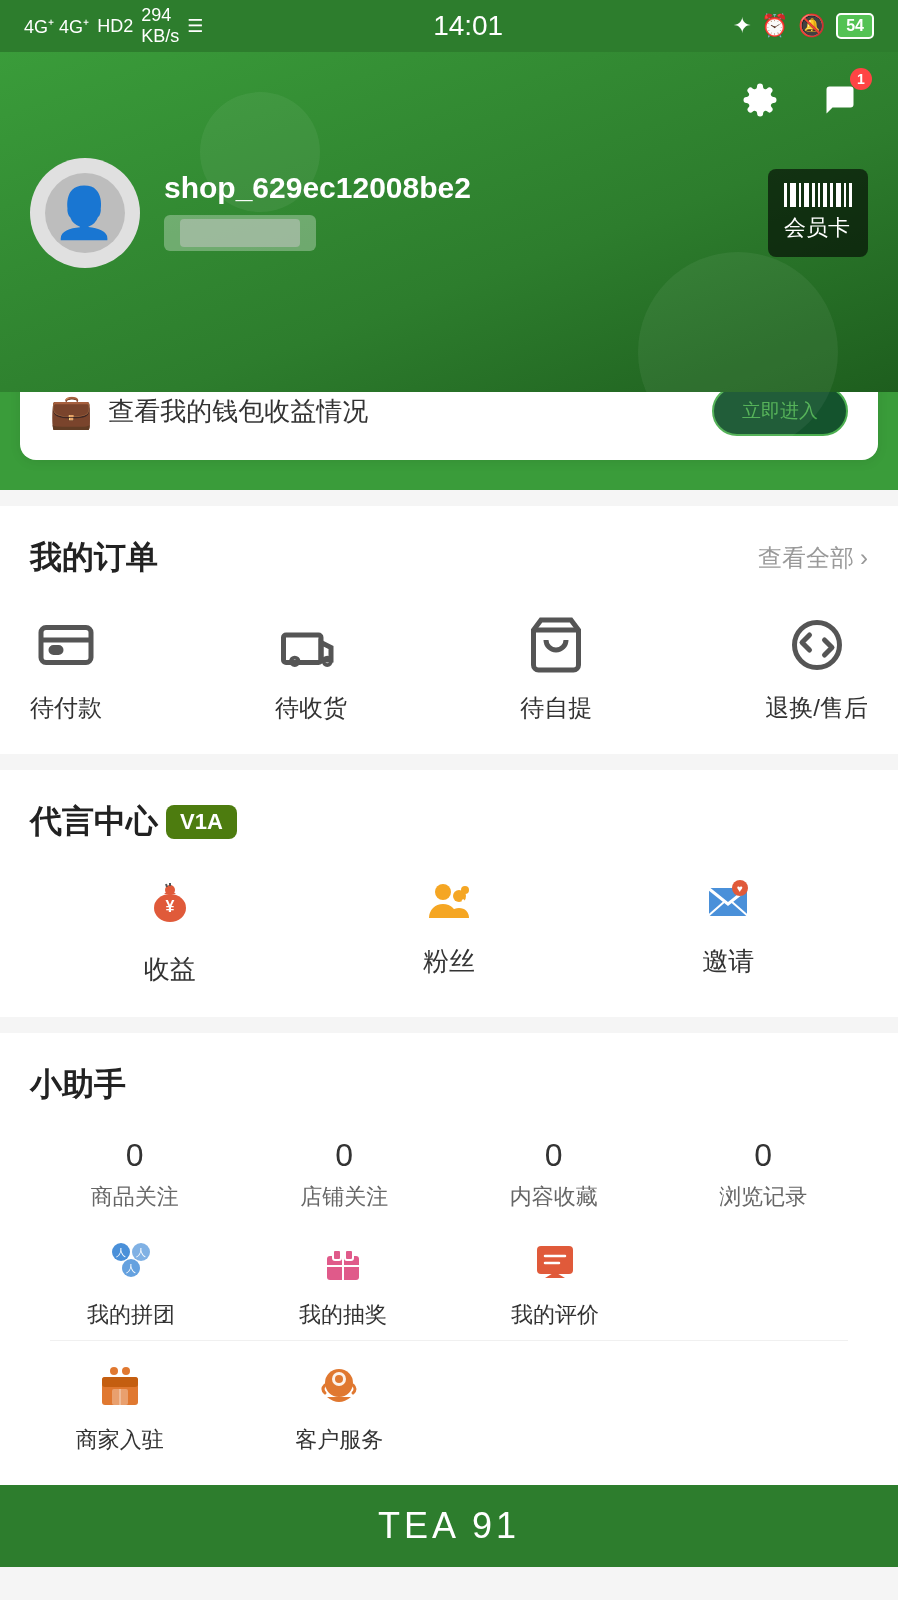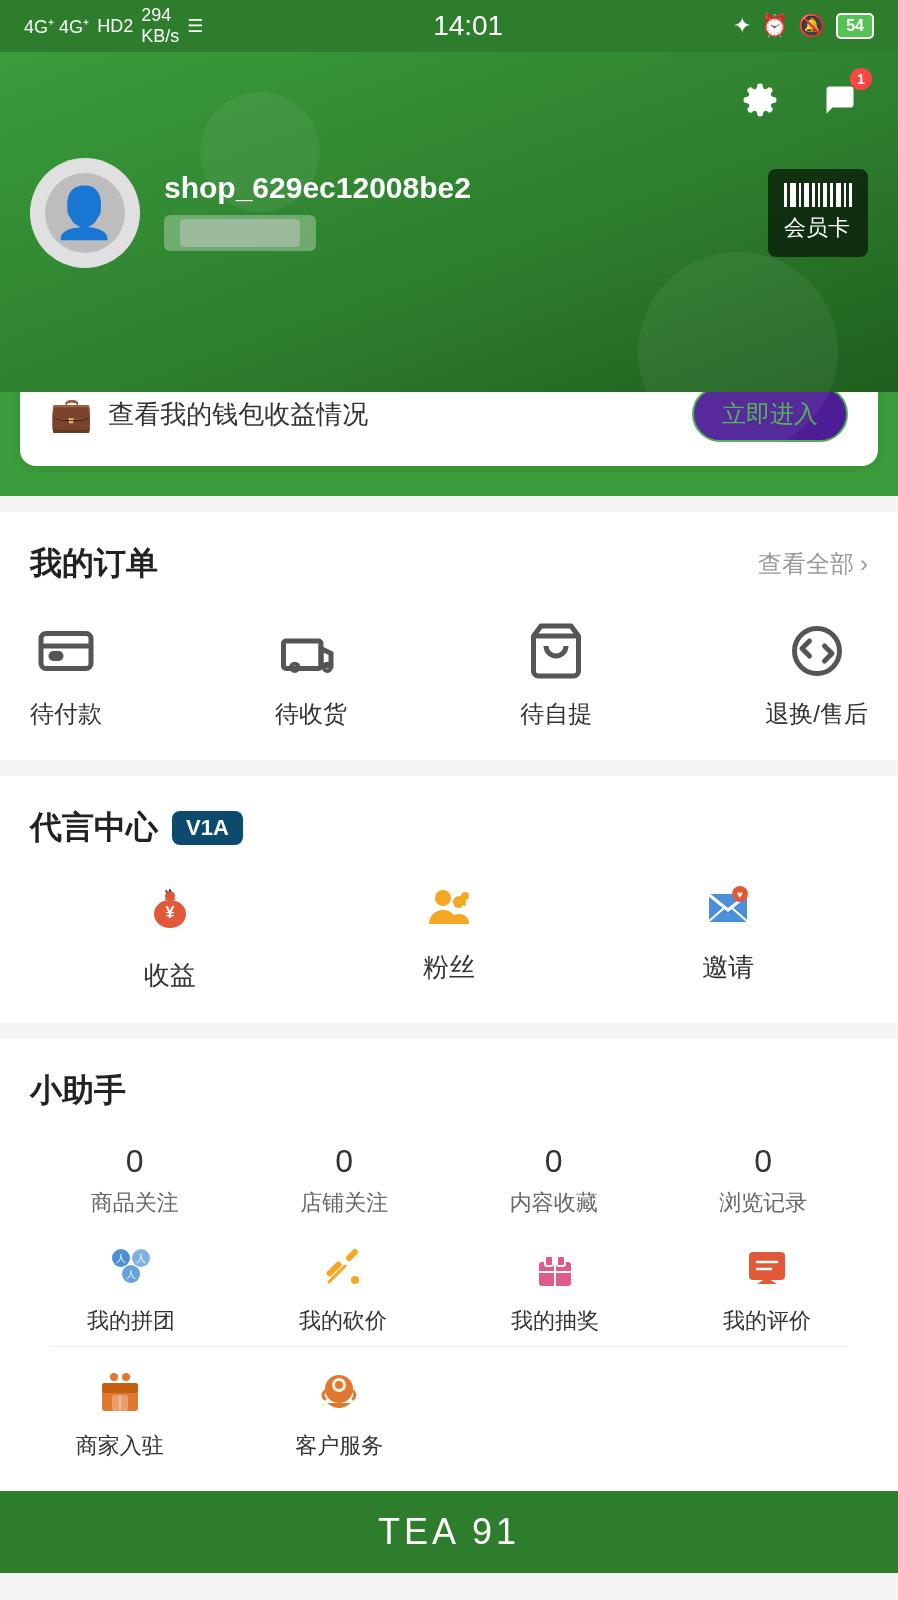--- a/index.html
+++ b/index.html
@@ -136,23 +136,23 @@
       box-shadow: 0 2px 12px rgba(0,0,0,0.08);
     }
     .wallet-left { display: flex; align-items: center; gap: 16px; }
     .wallet-icon { font-size: 34px; }
     .wallet-text { font-size: 26px; color: #333; }
     .wallet-btn {
       border: 2px solid #4caf50;
       border-radius: 30px;
       padding: 10px 28px;
       color: #4caf50;
-      font-size: 24px;
+      font-size: 19px;
       cursor: pointer;
-      background: #4c1d95;
+      background: #14532d;
     }
 
     
     .section {
       background: white;
       margin: 16px 0 0 0;
       padding: 30px 30px 20px 30px;
     }
     .section-header {
       display: flex;
@@ -175,24 +175,24 @@
     }
     .order-icon-box {
       width: 70px; height: 70px;
       display: flex; align-items: center; justify-content: center;
     }
     .order-icon-box svg { width: 60px; height: 60px; stroke: #555; stroke-width: 2; fill: none; }
     .order-label { font-size: 24px; color: #333; }
 
     
     .spokesperson-header {
-      display: flex; align-items: center; gap: 14px; margin-bottom: 20px;
+      display: flex; align-items: center; gap: 8px; margin-bottom: 20px;
     }
     .v1a-badge {
-      background: #0c4a6e;
+      background: #4d7c0f;
       border-radius: 8px;
       padding: 4px 14px;
       color: white;
       font-size: 22px;
       font-weight: bold;
     }
 
     
     .spokes-grid {
       display: flex;
@@ -474,29 +474,20 @@
         <circle cx="16" cy="16" r="9" fill="#4a90d9"></circle>
         <circle cx="36" cy="16" r="9" fill="#4a90d9" opacity="0.7"></circle>
         <circle cx="26" cy="32" r="9" fill="#4a90d9" opacity="0.85"></circle>
         <text x="16" y="20" text-anchor="middle" fill="white" font-size="10">人</text>
         <text x="36" y="20" text-anchor="middle" fill="white" font-size="10">人</text>
         <text x="26" y="36" text-anchor="middle" fill="white" font-size="10">人</text>
       </svg>
       <span class="assist-icon-label">我的拼团</span>
     </div>
 
-    <div class="assist-icon-item">
-      <svg width="52" height="52" viewBox="0 0 52 52">
-        <rect x="8" y="24" width="18" height="6" rx="2" fill="#f5a623" transform="rotate(-45 17 27)"></rect>
-        <rect x="28" y="10" width="14" height="6" rx="2" fill="#f5a623" transform="rotate(-45 35 13)"></rect>
-        <circle cx="38" cy="38" r="5" fill="#f5a623" stroke="white" stroke-width="2"></circle>
-        <line x1="12" y1="40" x2="28" y2="24" stroke="#f5a623" stroke-width="3" stroke-linecap="round"></line>
-      </svg>
-      <span class="assist-icon-label">我的砍价</span>
-    </div>
 
     <div class="assist-icon-item">
       <svg width="52" height="52" viewBox="0 0 52 52">
         <rect x="10" y="20" width="32" height="24" rx="3" fill="#e05a8a"></rect>
         <rect x="16" y="14" width="8" height="10" rx="2" fill="#e05a8a" stroke="white" stroke-width="2"></rect>
         <rect x="28" y="14" width="8" height="10" rx="2" fill="#e05a8a" stroke="white" stroke-width="2"></rect>
         <line x1="10" y1="30" x2="42" y2="30" stroke="white" stroke-width="2"></line>
         <line x1="26" y1="20" x2="26" y2="44" stroke="white" stroke-width="2"></line>
       </svg>
       <span class="assist-icon-label">我的抽奖</span>

